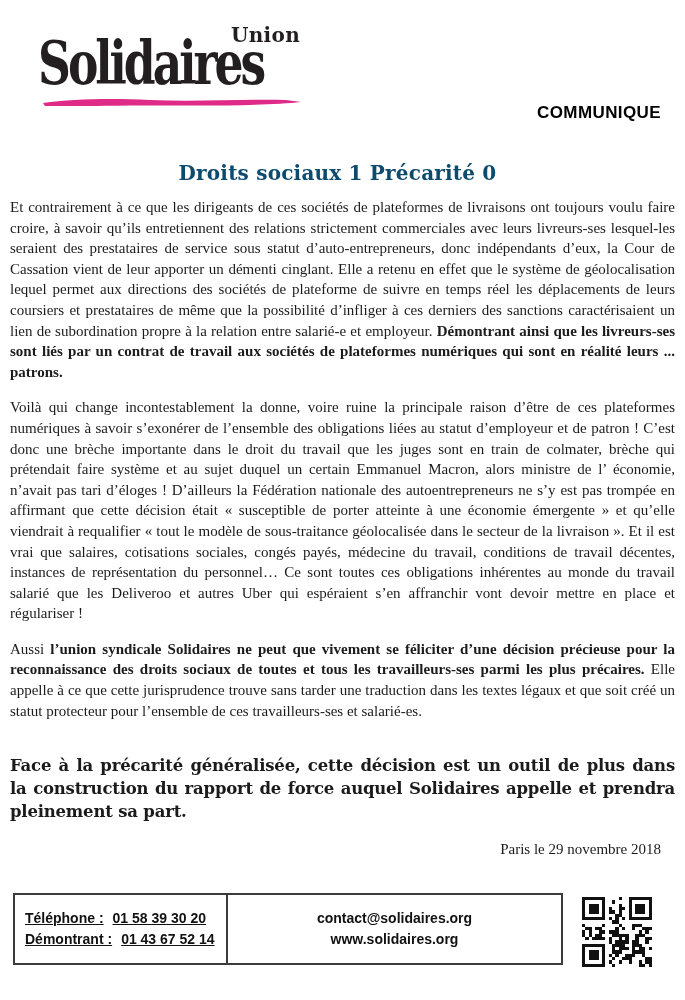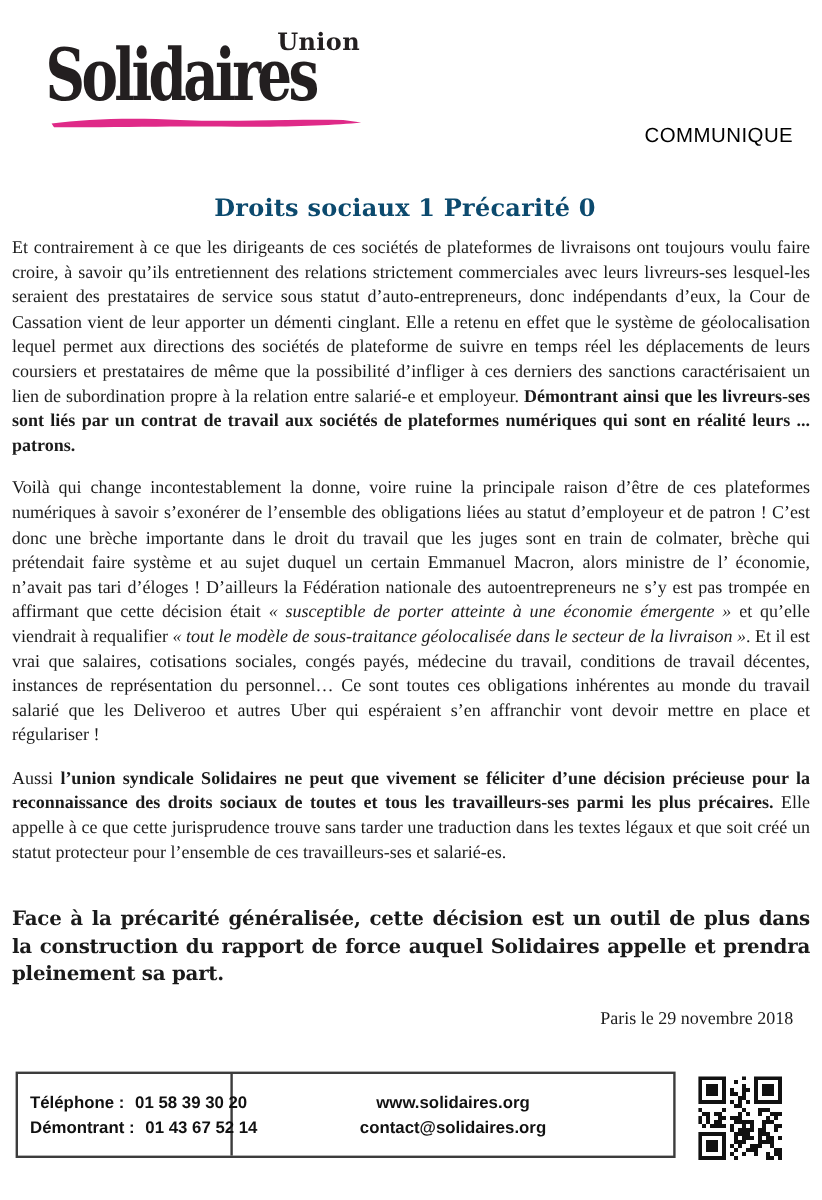--- a/index.html
+++ b/index.html
@@ -26,40 +26,40 @@
     font-family:"DejaVu Serif", serif;
     font-weight:bold;font-size:60px;line-height:60px;
     letter-spacing:-4px;color:#231f20;
     transform:scaleX(0.76);transform-origin:left top;
     white-space:nowrap;
   }
   .logo-underline{position:absolute;left:0;top:72px;width:268px;height:12px;}
   .doc-type{
     position:absolute;right:24px;top:103px;
     font-family:"Liberation Sans", sans-serif;
-    font-weight:normal;font-size:17px;letter-spacing:0.4px;
+    font-weight:bold;font-size:17px;letter-spacing:0.4px;
     color:#000;
   }
   
   .page-title{
     position:absolute;left:10px;top:148px;width:655px;
     text-align:center;
     font-family:"DejaVu Serif", serif;
     font-weight:bold;font-size:20px;letter-spacing:0.2px;
     color:#0c4a6e;
   }
   
   .body{
     position:absolute;left:10px;top:197px;width:665px;
     font-size:15px;line-height:20.6px;
     text-align:justify;
   }
   .body p{margin:0 0 15px 0;}
   .run-bold{font-weight:bold;}
-  .run-italic{font-style:italic;}
+  .run-italic{}
   p.emphasis{
     font-family:"DejaVu Serif", serif;
     font-weight:bold;font-size:16.5px;line-height:23px;
     margin-top:33px;letter-spacing:-0.2px;
   }
   .dateline{
     text-align:right;
     padding-right:14px;
     font-size:15px;
     margin-top:16px;
@@ -71,21 +71,21 @@
     border:2px solid #3c3c3c;
     display:flex;box-sizing:border-box;
     font-family:"Liberation Sans", sans-serif;
     font-weight:bold;font-size:14px;line-height:21px;color:#111;
   }
   .footer-cell{
     display:flex;flex-direction:column;justify-content:center;
     box-sizing:border-box;height:100%;
   }
   .cell-address{width:182px;text-align:center;border-right:2px solid #3c3c3c;}
-  .cell-phone{width:179px;border-right:2px solid #3c3c3c;padding-left:10px;}
+  .cell-phone{width:213px;border-right:2px solid #3c3c3c;padding-left:10px;text-decoration:underline;}
   .cell-web{flex:1;text-align:center;}
   .phone-row{white-space:nowrap;}
   .phone-row .num{margin-left:9px;}
   .footer-link{color:#111;text-decoration:none;cursor:pointer;}
   .qr{position:absolute;left:582px;top:897px;width:70px;height:70px;}
 </style>
 </head>
 <body>
 
 <div class="page">
@@ -115,22 +115,22 @@
   <div class="footer-table">
     <div class="footer-cell cell-phone">
       <div class="phone-row">
         <span>Téléphone :</span><span class="num">01 58 39 30 20</span>
       </div>
       <div class="phone-row">
         <span>Démontrant :</span><span class="num">01 43 67 52 14</span>
       </div>
     </div>
     <div class="footer-cell cell-web">
+      <div><a class="footer-link">contact@solidaires.org</a></div>
       <div><a class="footer-link">www.solidaires.org</a></div>
-      <div><a class="footer-link">contact@solidaires.org</a></div>
     </div>
   </div>
 
   <svg class="qr" id="qr-svg" viewBox="0 0 21 21" shape-rendering="crispEdges" aria-hidden="true">
       <rect x="11" y="0" width="1" height="1" fill="#111"></rect>
       <rect x="9" y="1" width="1" height="1" fill="#111"></rect>
       <rect x="11" y="2" width="1" height="1" fill="#111"></rect>
       <rect x="8" y="3" width="1" height="1" fill="#111"></rect>
       <rect x="11" y="3" width="1" height="1" fill="#111"></rect>
       <rect x="12" y="3" width="1" height="1" fill="#111"></rect>

